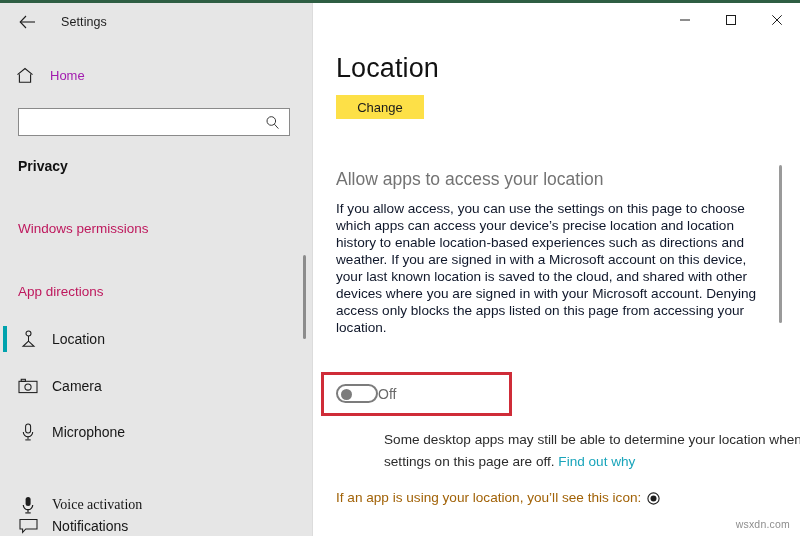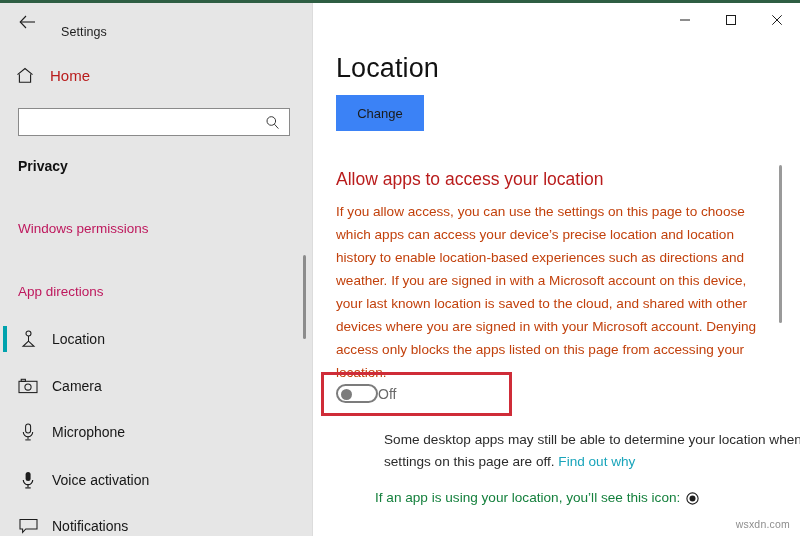--- a/index.html
+++ b/index.html
@@ -49,21 +49,21 @@
     left: 10px; top: 4px;
     width: 34px; height: 30px;
     display: flex;
     align-items: center;
     justify-content: center;
     cursor: default;
   }
   .back-btn svg { display: block; }
   .app-title {
     position: absolute;
-    left: 61px; top: 22px;
+    left: 61px; top: 12px;
     font-size: 12.5px;
     color: #1c1c1c;
     letter-spacing: 0.1px;
   }
 
   .home-row {
     position: absolute;
     left: 0; top: 55px;
     width: 290px;
     height: 34px;
@@ -74,22 +74,22 @@
   .home-icon {
     width: 20px;
     height: 20px;
     margin-left: 15px;
     display: flex;
     align-items: center;
     justify-content: center;
   }
   .home-label {
     margin-left: 15px;
-    font-size: 15px;
-    color: #b91c1c;
+    font-size: 13px;
+    color: #a21caf;
   }
 
   .search-wrap {
     position: absolute;
     left: 18px; top: 105px;
     width: 272px; height: 28px;
     background: #ffffff;
     border: 1px solid #8a8a8a;
     box-sizing: border-box;
     display: flex;
@@ -204,43 +204,43 @@
     left: 22px; top: 50px;
     font-size: 27px;
     font-weight: normal;
     color: #121212;
     letter-spacing: 0.1px;
   }
   .change-btn {
     position: absolute;
     left: 22px; top: 92px;
     min-width: 88px;
-    height: 36px;
-    background: #3b82f6;
+    height: 24px;
+    background: #fde047;
     border: 0;
     font-family: "Liberation Sans", sans-serif;
     font-size: 13px;
     color: #1b1b1b;
     cursor: default;
     padding: 0 10px;
   }
 
   .section-head {
     position: absolute;
     left: 22px; top: 166px;
     font-size: 17.5px;
-    color: #b91c1c;
+    color: #737373;
   }
   .body-text {
     position: absolute;
     left: 22px; top: 197px;
     width: 440px;
     font-size: 13.6px;
-    line-height: 23px;
-    color: #c2410c;
+    line-height: 17px;
+    color: #0f172a;
   }
 
   .toggle-highlight {
     position: absolute;
     left: 7px; top: 369px;
     width: 191px;
     height: 44px;
     border: 3px solid #cf2c38;
     box-sizing: border-box;
   }
@@ -286,24 +286,23 @@
     color: #1aa5bb;
     text-decoration: none;
     cursor: default;
   }
 
   .icon-note {
     position: absolute;
     left: 22px; top: 485px;
     font-size: 13.6px;
     line-height: 20px;
-    color: #15803d;
-    display: flex;
-    align-items: center;
-    margin-left: 39px;
+    color: #a16207;
+    display: flex;
+    align-items: center;
   }
   .loc-dot {
     margin-left: 6px;
     width: 13px;
     height: 13px;
     display: inline-flex;
     align-items: center;
     justify-content: center;
   }
 
@@ -399,21 +398,21 @@
         <svg width="14" height="19" viewBox="0 0 14 19">
           <rect x="4.6" y="1" width="5" height="9" rx="2.5" fill="none" stroke="#1d1d1d" stroke-width="1.05"></rect>
           <path d="M2.3 9 A4.7 4.7 0 0 0 11.7 9" fill="none" stroke="#1d1d1d" stroke-width="1.05"></path>
           <path d="M7 13.6 L7 16.3" stroke="#1d1d1d" stroke-width="1.05"></path>
           <path d="M4.3 16.9 L9.7 16.9" stroke="#1d1d1d" stroke-width="1.05"></path>
         </svg>
       </span>
       <span class="nav-label">Microphone</span>
     </div>
 
-    <div class="nav-item" style="top:460px;">
+    <div class="nav-item" style="top:485px;font-family:Liberation Serif, serif;">
       <span class="sel-bar"></span>
       <span class="nav-ico">
         <svg width="14" height="19" viewBox="0 0 14 19">
           <rect x="4.6" y="1" width="5" height="9" rx="2.5" fill="#1d1d1d"></rect>
           <path d="M2.3 9 A4.7 4.7 0 0 0 11.7 9" fill="none" stroke="#1d1d1d" stroke-width="1.2"></path>
           <path d="M7 13.6 L7 16.3" stroke="#1d1d1d" stroke-width="1.2"></path>
           <path d="M4.3 16.9 L9.7 16.9" stroke="#1d1d1d" stroke-width="1.2"></path>
         </svg>
       </span>
       <span class="nav-label">Voice activation</span>

